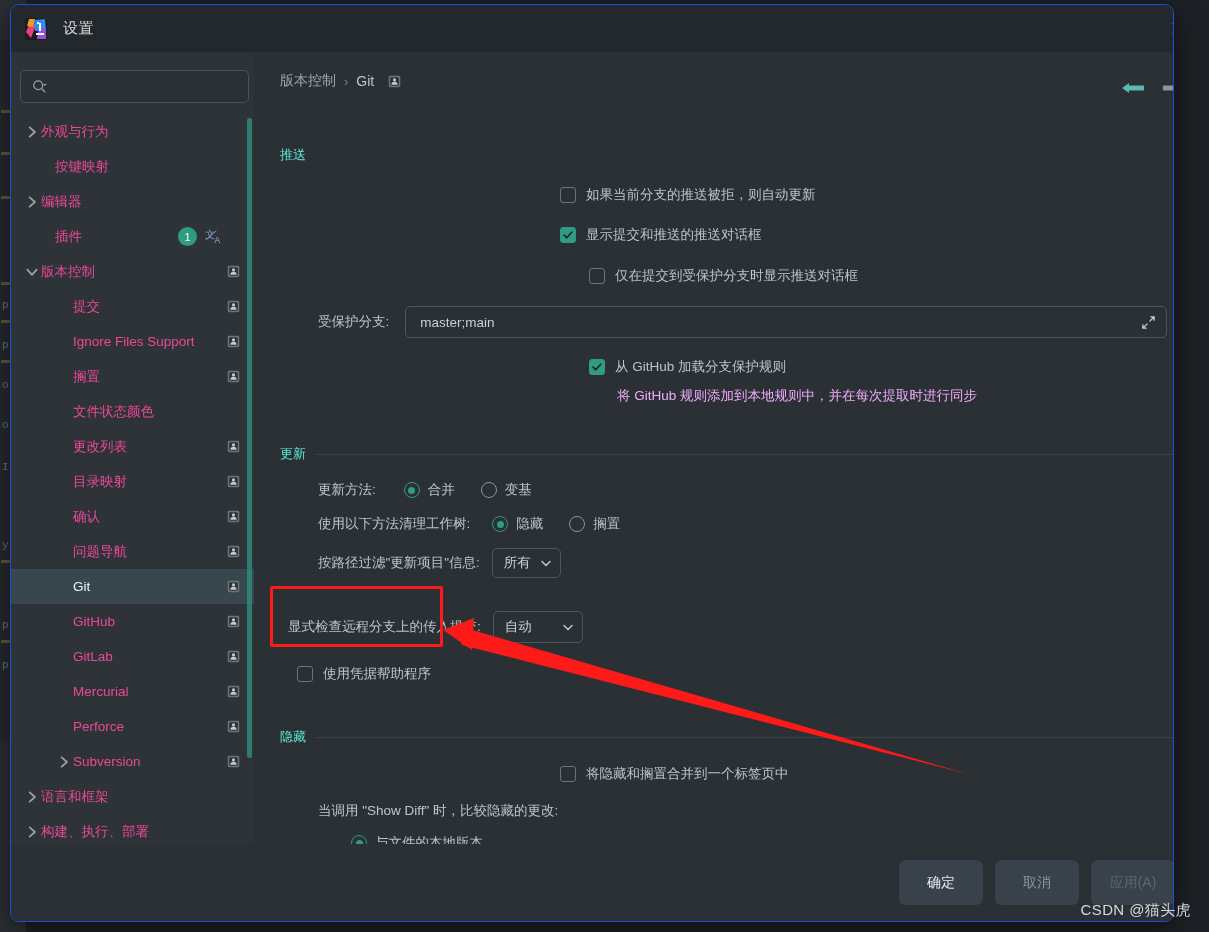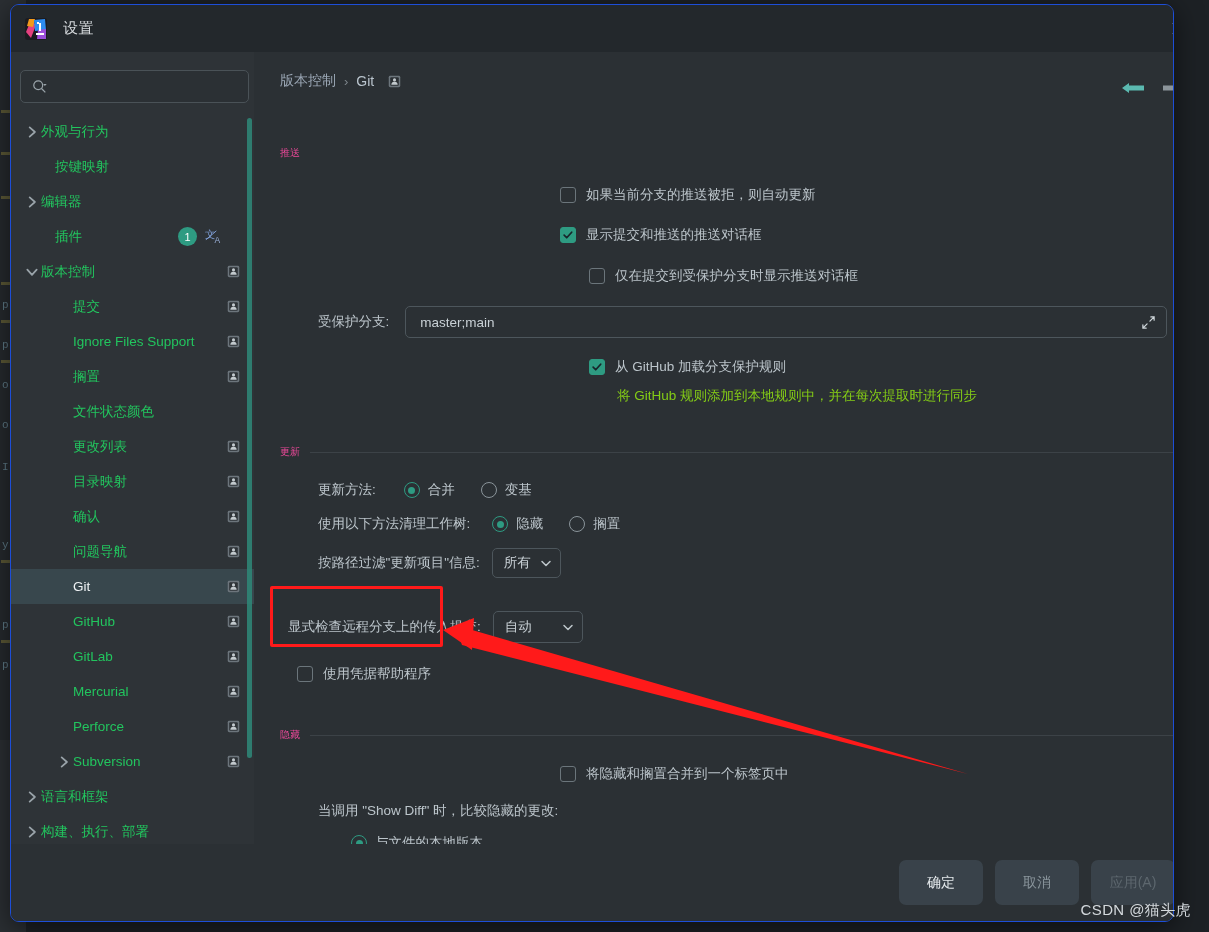--- a/index.html
+++ b/index.html
@@ -92,21 +92,21 @@
   .tree-item {
     position: relative; height: 35px; display: flex; align-items: center;
     cursor: pointer;
   }
   .tree-item.selected { background: #38474d; }
   .tree-item .twisty {
     position: absolute; width: 14px; height: 14px;
     display: flex; align-items: center; justify-content: center;
   }
   .tree-item .tl {
-    color: #22c55e; font-size: 13.5px; white-space: nowrap;
+    color: #ec4899; font-size: 13.5px; white-space: nowrap;
   }
   .tree-item.selected .tl { color: #eef2f4; }
   .tree-item .scope-icon { position: absolute; right: 14px; }
   .badge {
     position: absolute; left: 167px;
     width: 19px; height: 19px; border-radius: 50%;
     background: #2e9b82; color: #ffffff;
     font-size: 11px; display: flex; align-items: center; justify-content: center;
   }
   .trans-icon { position: absolute; left: 194px; }
@@ -147,26 +147,26 @@
   }
   #content-scrollbar {
     position: absolute; right: 7px; top: 373px; width: 6px; height: 355px;
     background: #31696a; border-radius: 3px; cursor: pointer;
   }
 
   .section-head {
     position: absolute; display: flex; align-items: center; gap: 10px;
     width: 880px;
   }
-  .section-head .sh-label { color: #ec4899; font-size: 10px; white-space: nowrap; }
+  .section-head .sh-label { color: #5eead4; font-size: 13px; white-space: nowrap; }
   .section-head .sh-rule { flex: 1; height: 1px; background: #3c4247; }
 
   .row { position: absolute; display: flex; align-items: center; }
   .lbl { color: #bcc5cb; font-size: 13.5px; white-space: nowrap; }
-  .lbl.dim { color: #84cc16; }
+  .lbl.dim { color: #f0abfc; }
 
   .cb {
     width: 16px; height: 16px; border-radius: 3px; flex: none;
     border: 1.6px solid #6b757b; background: transparent;
     cursor: pointer;
   }
   .cb.checked {
     background: #2e9b82; border-color: #2e9b82;
     display: flex; align-items: center; justify-content: center;
   }

